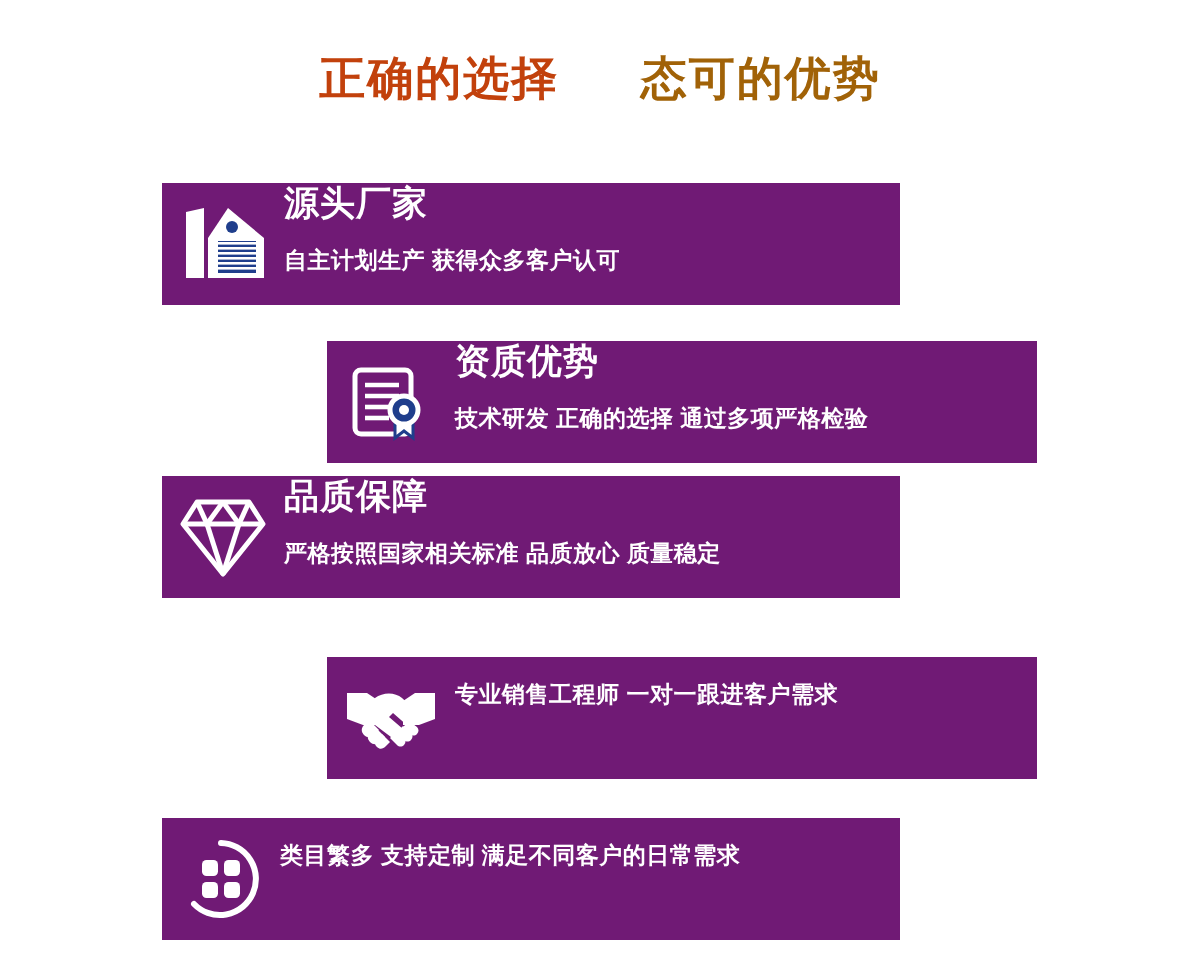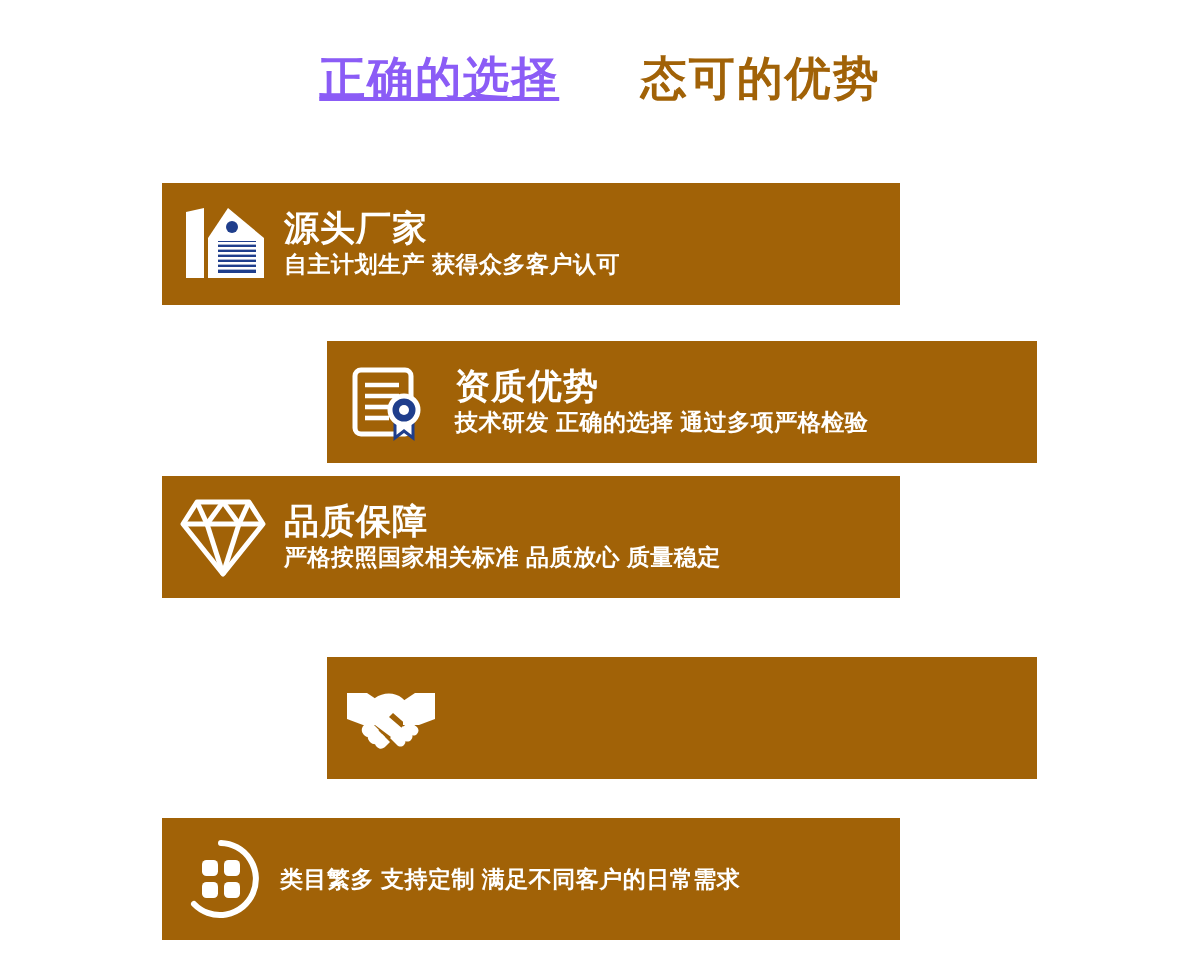--- a/index.html
+++ b/index.html
@@ -22,30 +22,30 @@
     top: 55px;
     left: 0;
     width: 1200px;
     text-align: center;
     white-space: nowrap;
     font-size: 46px;
     font-weight: 800;
     letter-spacing: 2px;
     line-height: 1;
   }
-  .heading .h-black { color: #8b5cf6; text-decoration: underline; }
+  .heading .h-black { color: #c2410c; }
   .heading .h-gap   { display: inline-block; width: 52px; }
   .heading .h-gold  { color: #a16207; }
 
   
   .bar {
     position: absolute;
-    background: #a16207;
+    background: #701a75;
     display: flex;
-    align-items: center;
+    align-items: flex-start;
     box-sizing: border-box;
   }
   .bar-1 { left: 162px; top: 183px; width: 738px; height: 122px; }
   .bar-2 { left: 327px; top: 341px; width: 710px; height: 122px; }
   .bar-3 { left: 162px; top: 476px; width: 738px; height: 122px; }
   .bar-4 { left: 327px; top: 657px; width: 710px; height: 122px; }
   .bar-5 { left: 162px; top: 818px; width: 738px; height: 122px; }
 
   .icon-wrap {
     flex: 0 0 auto;
@@ -77,21 +77,21 @@
     line-height: 1.15;
     letter-spacing: 1px;
     white-space: nowrap;
   }
   .subtitle {
     color: #ffffff;
     font-size: 23px;
     font-weight: 700;
     line-height: 1.2;
     letter-spacing: 0.5px;
-    margin-top: 3px;
+    margin-top: 24px;
     white-space: nowrap;
   }
 </style>
 </head>
 <body>
 
 <div class="heading">
   <span class="h-black">正确的选择</span>
   <span class="h-gap"></span>
   <span class="h-gold">态可的优势</span>
@@ -191,20 +191,21 @@
         <path d="M25 47 C22 50 22 54 25 57 C28 60 32 60 35 57 L40 52 L30 42 Z"></path>
         <path d="M32 53 C29 56 29 59 32 62 C35 65 38 64 41 61 L45 57 L37 49 Z"></path>
 
         <path d="M52 46 L59 53 C61 55 61 58 59 60 C57 62 54 62 52 60 L45 53 Z"></path>
         <path d="M58 41 L66 48 C68 50 68 53 66 55 C64 57 61 57 59 55 L51 48 Z"></path>
         <path d="M64 36 L72 42 C74 44 74 47 72 49 C70 51 67 51 65 49 L57 43 Z"></path>
       </g>
     </svg>
   </div>
   <div class="texts">
+    <div class="subtitle">专业销售工程师 一对一跟进客户需求</div>
   </div>
 </div>
 
 <div class="bar bar-5">
   <div class="icon-wrap">
     <svg width="82" height="82" viewBox="0 0 82 82" aria-hidden="true">
 
       <path d="M41 5 A36 36 0 1 1 14 66" fill="none" stroke="#ffffff" stroke-width="6" stroke-linecap="round"></path>
 
       <g fill="#ffffff">

